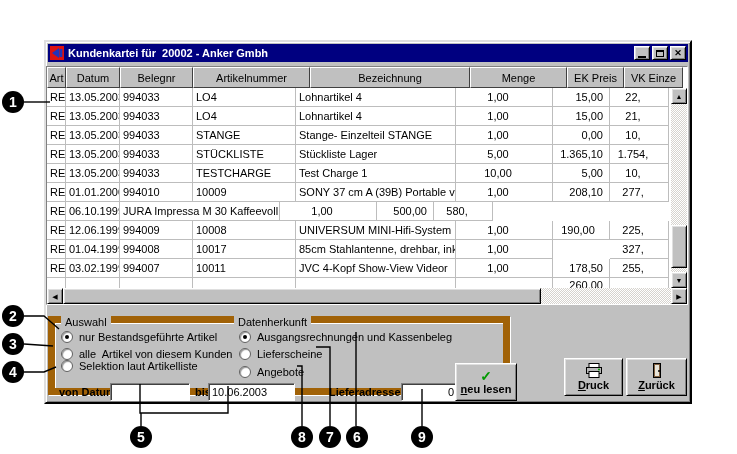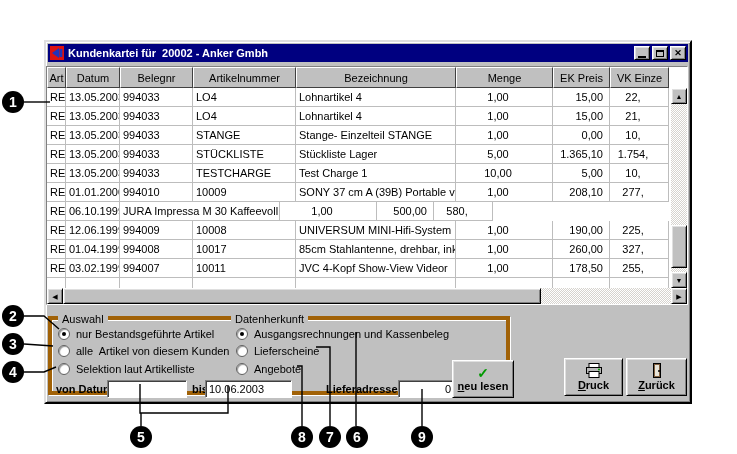--- a/index.html
+++ b/index.html
@@ -49,21 +49,21 @@
   .vscroll .up{position:absolute;top:0;left:0;width:16px;height:16px;}
   .vscroll .down{position:absolute;bottom:0;left:0;width:16px;height:16px;}
   .vscroll .thumb{position:absolute;left:0;top:137px;width:16px;height:43px;}
   .hscroll{position:absolute;left:0;bottom:0;width:640px;height:16px;}
   .hscroll .left{position:absolute;left:0;top:0;width:16px;height:16px;}
   .hscroll .right{position:absolute;right:0;top:0;width:16px;height:16px;}
   .hscroll .thumb{position:absolute;left:16px;top:0;width:478px;height:16px;}
 
   
   .groupbox{position:absolute;left:2px;top:274px;width:462px;height:79px;
-            border:4px solid #a16207;box-shadow:inset 1px 1px 0 #fff, 1px 1px 0 #fff;box-sizing:border-box;}
+            border:7px solid #a16207;box-shadow:inset 1px 1px 0 #fff, 1px 1px 0 #fff;box-sizing:border-box;}
   .gb-label{position:absolute;top:-7px;background:#c0c0c0;padding:0 4px;white-space:pre;}
   .opt-row{position:absolute;height:14px;display:flex;align-items:center;}
   .radio{width:12px;height:12px;border-radius:50%;background:#fff;border:1px solid #606060;
          box-sizing:border-box;position:relative;flex:0 0 auto;
          box-shadow:inset 1px 1px 1px #9a9a9a;}
   .radio.sel::after{content:"";position:absolute;left:3px;top:3px;width:4px;height:4px;border-radius:50%;background:#000;}
   .opt-row span.lbl{margin-left:6px;white-space:pre;}
 
   .field-label{position:absolute;white-space:pre;font-weight:bold;}
   .input{position:absolute;height:18px;background:#fff;border:1px solid;border-color:#808080 #fff #fff #808080;
@@ -105,21 +105,21 @@
             <span>✕</span>
           </div>
       </div>
     </div>
 
     <div class="grid">
       <div class="grid-header">
           <div class="hcell" style="width: 19px;">Art</div>
           <div class="hcell" style="width: 54px;">Datum</div>
           <div class="hcell" style="width: 73px;">Belegnr</div>
-          <div class="hcell" style="width: 103px;">Artikelnummer</div>
+          <div class="hcell" style="width: 117px;">Artikelnummer</div>
           <div class="hcell" style="width: 160px;">Bezeichnung</div>
           <div class="hcell" style="width: 97px;">Menge</div>
           <div class="hcell" style="width: 57px;">EK Preis</div>
           <div class="hcell" style="width: 59px;">VK Einze</div>
         </div>
       <div class="grid-body">
           <div class="trow">
             <div class="tcell" style="width: 19px;">RE</div>
             <div class="tcell" style="width: 54px;">13.05.2003</div>
             <div class="tcell" style="width: 73px;">994033</div>
@@ -187,31 +187,31 @@
             <div class="tcell right-sm" style="width: 57px;">500,00</div>
             <div class="tcell right" style="width: 59px;">580,</div>
           </div>
           <div class="trow">
             <div class="tcell" style="width: 19px;">RE</div>
             <div class="tcell" style="width: 54px;">12.06.1999</div>
             <div class="tcell" style="width: 73px;">994009</div>
             <div class="tcell" style="width: 103px;">10008</div>
             <div class="tcell" style="width: 160px;">UNIVERSUM MINI-Hifi-System mi</div>
             <div class="tcell right" style="width: 97px;">1,00</div>
-            <div class="tcell right-sm" style="width: 57px;">190,00</div>
+            <div class="tcell right-sm" style="width: 57px; text-align: center;">190,00</div>
             <div class="tcell right" style="width: 59px;">225,</div>
           </div>
           <div class="trow">
             <div class="tcell" style="width: 19px;">RE</div>
             <div class="tcell" style="width: 54px;">01.04.1999</div>
             <div class="tcell" style="width: 73px;">994008</div>
             <div class="tcell" style="width: 103px;">10017</div>
             <div class="tcell" style="width: 160px;">85cm Stahlantenne, drehbar, ink</div>
             <div class="tcell right" style="width: 97px;">1,00</div>
-            <div class="tcell right-sm" style="width: 57px;">260,00</div>
+            <div class="tcell right-sm" style="width: 57px; margin-top: 36px;">260,00</div>
             <div class="tcell right" style="width: 59px;">327,</div>
           </div>
           <div class="trow">
             <div class="tcell" style="width: 19px;">RE</div>
             <div class="tcell" style="width: 54px;">03.02.1999</div>
             <div class="tcell" style="width: 73px;">994007</div>
             <div class="tcell" style="width: 103px;">10011</div>
             <div class="tcell" style="width: 160px;">JVC 4-Kopf Show-View Videor</div>
             <div class="tcell right" style="width: 97px;">1,00</div>
             <div class="tcell right-sm" style="width: 57px; text-align: right;">178,50</div>
@@ -247,21 +247,21 @@
       <span class="gb-label" style="left:179px">Datenherkunft</span>
 
       <div class="opt-row" style="left:6px;top:7px">
         <span class="radio sel"></span>
         <span class="lbl">nur Bestandsgeführte Artikel</span>
       </div>
       <div class="opt-row" style="left:6px;top:24px">
         <span class="radio"></span>
         <span class="lbl">alle  Artikel von diesem Kunden</span>
       </div>
-      <div class="opt-row" style="left:6px;top:42px">
+      <div class="opt-row" style="left:6px;top:36px">
         <span class="radio"></span>
         <span class="lbl">Selektion laut Artikelliste</span>
       </div>
 
       <div class="opt-row" style="left:184px;top:7px">
         <span class="radio sel"></span>
         <span class="lbl">Ausgangsrechnungen und Kassenbeleg</span>
       </div>
       <div class="opt-row" style="left:184px;top:24px">
         <span class="radio"></span>

